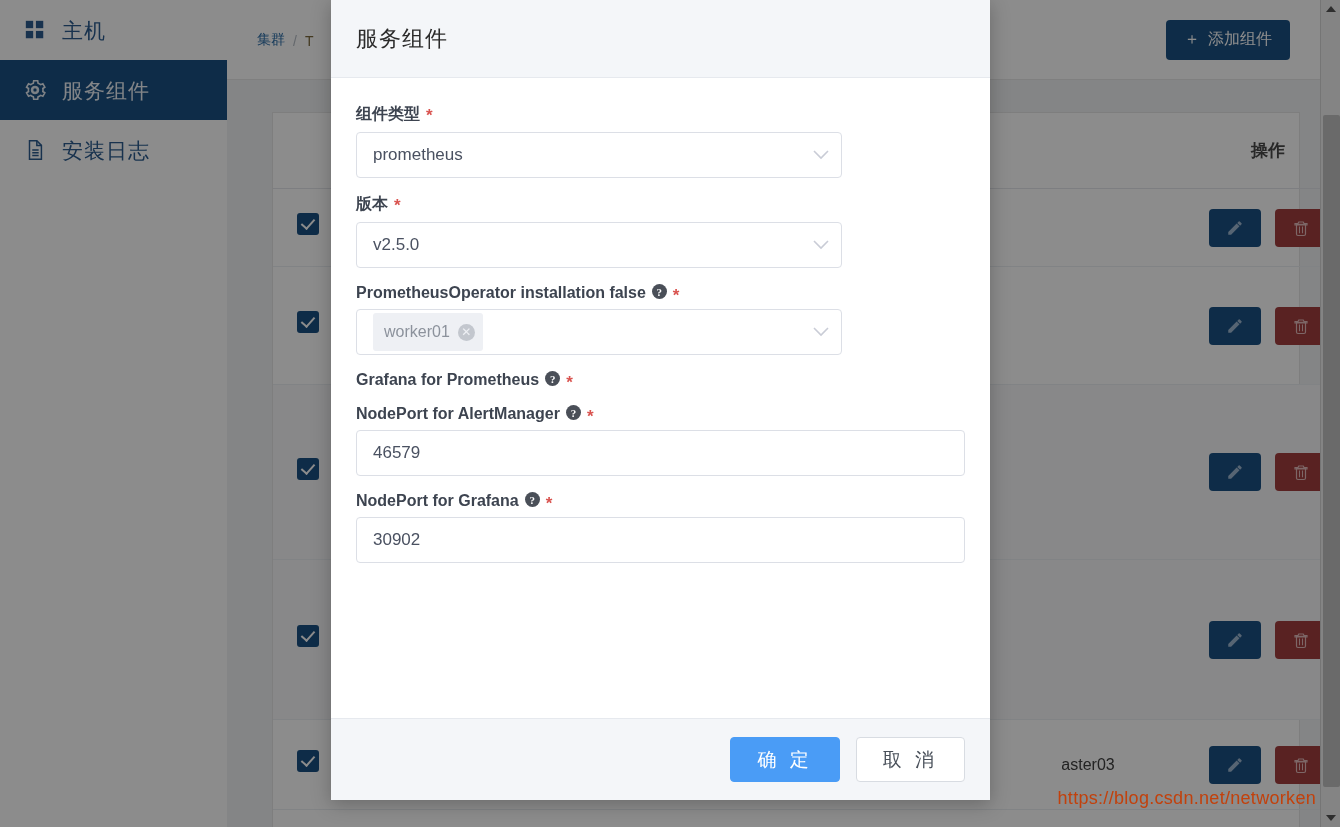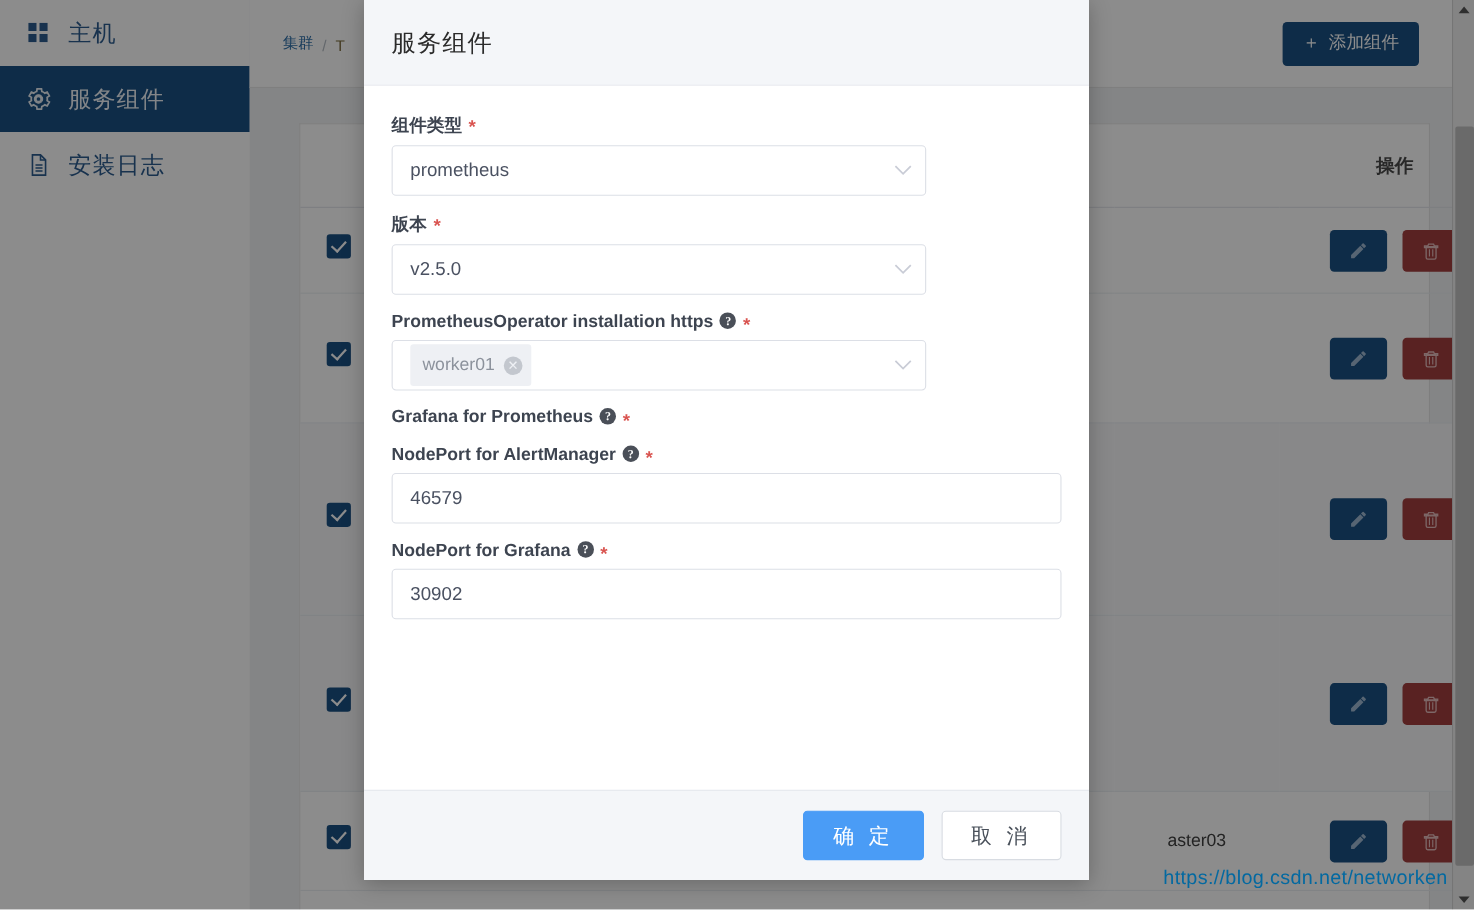--- a/index.html
+++ b/index.html
@@ -139,21 +139,21 @@
     display:inline-flex; align-items:center; gap:8px;
     background:#eef0f4; border-radius:3px; height:38px; padding:0 8px 0 11px;
     font-size:16px; color:#8c929c;
   }
   .tag .x {
     width:17px;height:17px;border-radius:50%;background:#c3c7ce;color:#eef0f4;
     font-size:12px; display:flex;align-items:center;justify-content:center; cursor:pointer;
     line-height:1;
   }
   .watermark {
-    position:absolute; right:24px; bottom:18px; color:#0369a1; font-size:18px;
+    position:absolute; right:24px; bottom:18px; color:#c2410c; font-size:18px;
     letter-spacing:.3px; pointer-events:none;
   }
 </style>
 </head>
 <body>
 
 <div id="root">
 
   <div id="app">
 
@@ -386,21 +386,21 @@
           <span class="chev">
             <svg width="16" height="10" viewBox="0 0 16 10">
                 <path d="M1 1l7 7 7-7" fill="none" stroke="#c9ccd6" stroke-width="1.6"></path>
               </svg>
           </span>
         </div>
       </div>
 
       <div class="field">
         <div class="flabel">
-          <span>PrometheusOperator installation https</span>
+          <span>PrometheusOperator installation false</span>
           <span class="qmark">?</span>
           <span class="req">*</span>
         </div>
         <div class="ctrl select narrow">
           <span class="tag">
             <span>worker01</span>
             <span class="x">✕</span>
           </span>
           <span class="chev">
             <svg width="16" height="10" viewBox="0 0 16 10">

